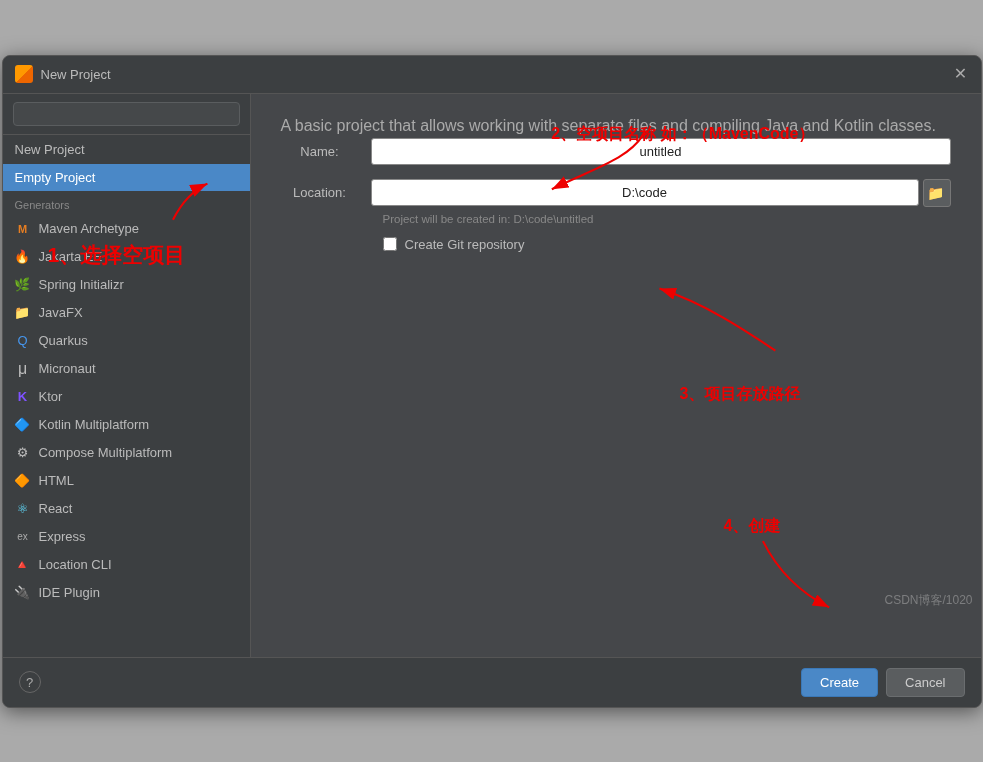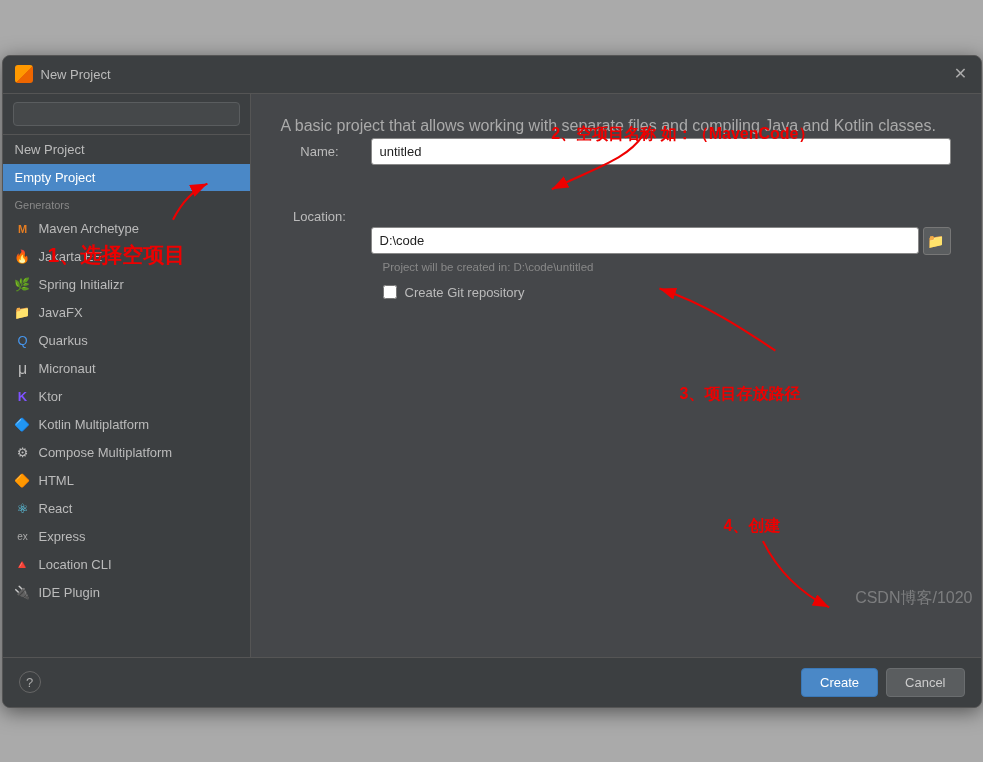--- a/index.html
+++ b/index.html
@@ -159,27 +159,27 @@
 
     .form-input {
       flex: 1;
       background: #fff;
       border: 1px solid #888;
       border-radius: 3px;
       padding: 5px 8px;
       font-size: 13px;
       color: #222;
       outline: none;
+      text-align: center;
     }
 
     .location-row {
       display: flex;
       align-items: center;
       gap: 4px;
-      margin-top: 48px;
     }
 
     .location-row .form-input {
       flex: 1;
     }
 
     .folder-btn {
       width: 28px;
       height: 28px;
       background: #5a5d5f;
@@ -287,21 +287,21 @@
       align-items: center;
       justify-content: center;
       margin-right: auto;
     }
 
     .watermark {
       position: absolute;
       bottom: 48px;
       right: 8px;
       color: rgba(180,180,180,0.5);
-      font-size: 16px;
+      font-size: 12px;
       pointer-events: none;
     }
   </style>
 </head>
 <body>
 
 <div class="dialog">
 
   <div class="title-bar">
     <div class="title-bar-icon"></div>

